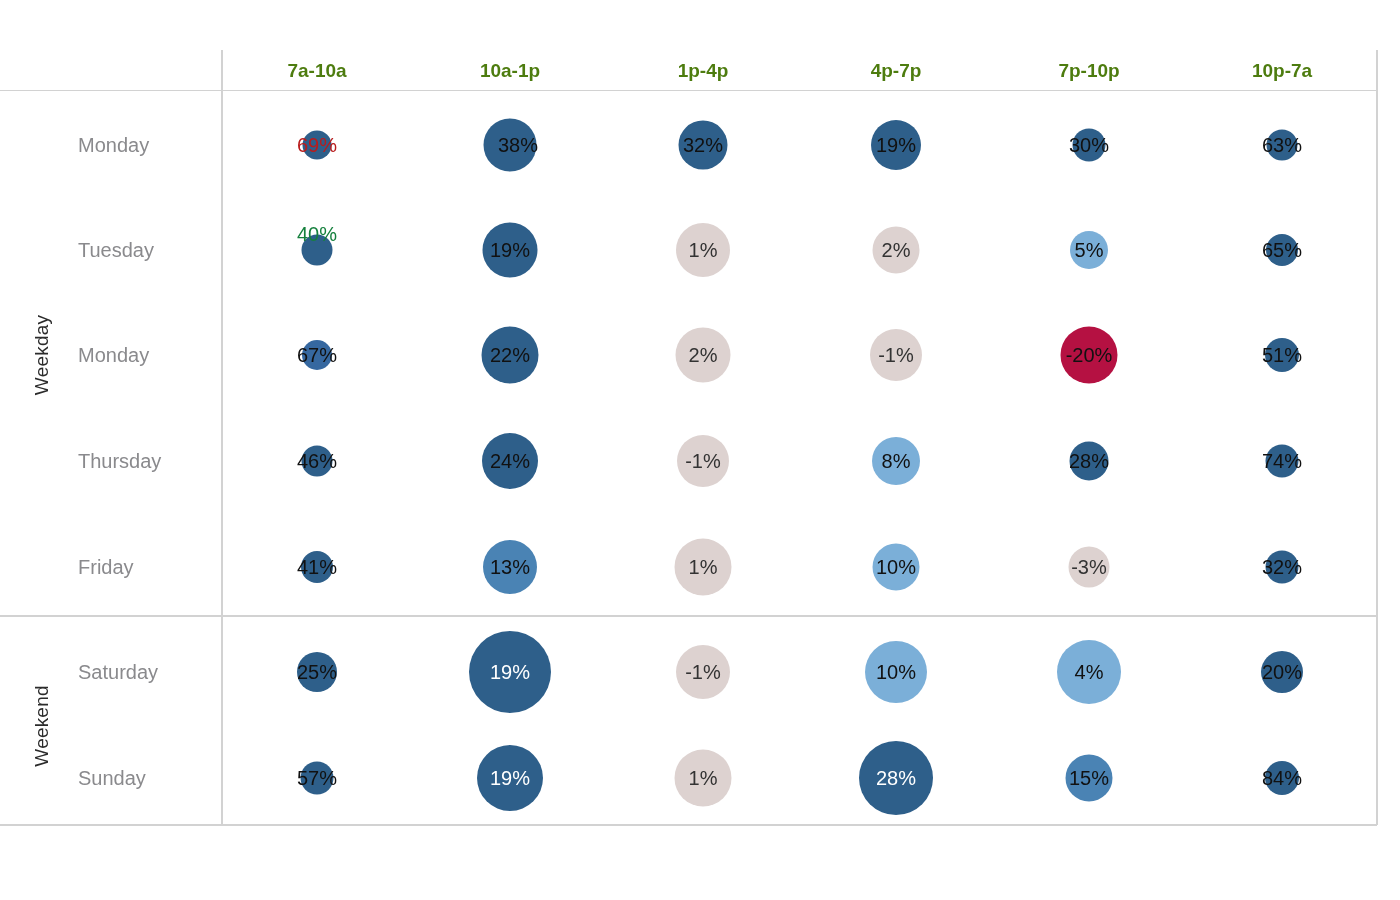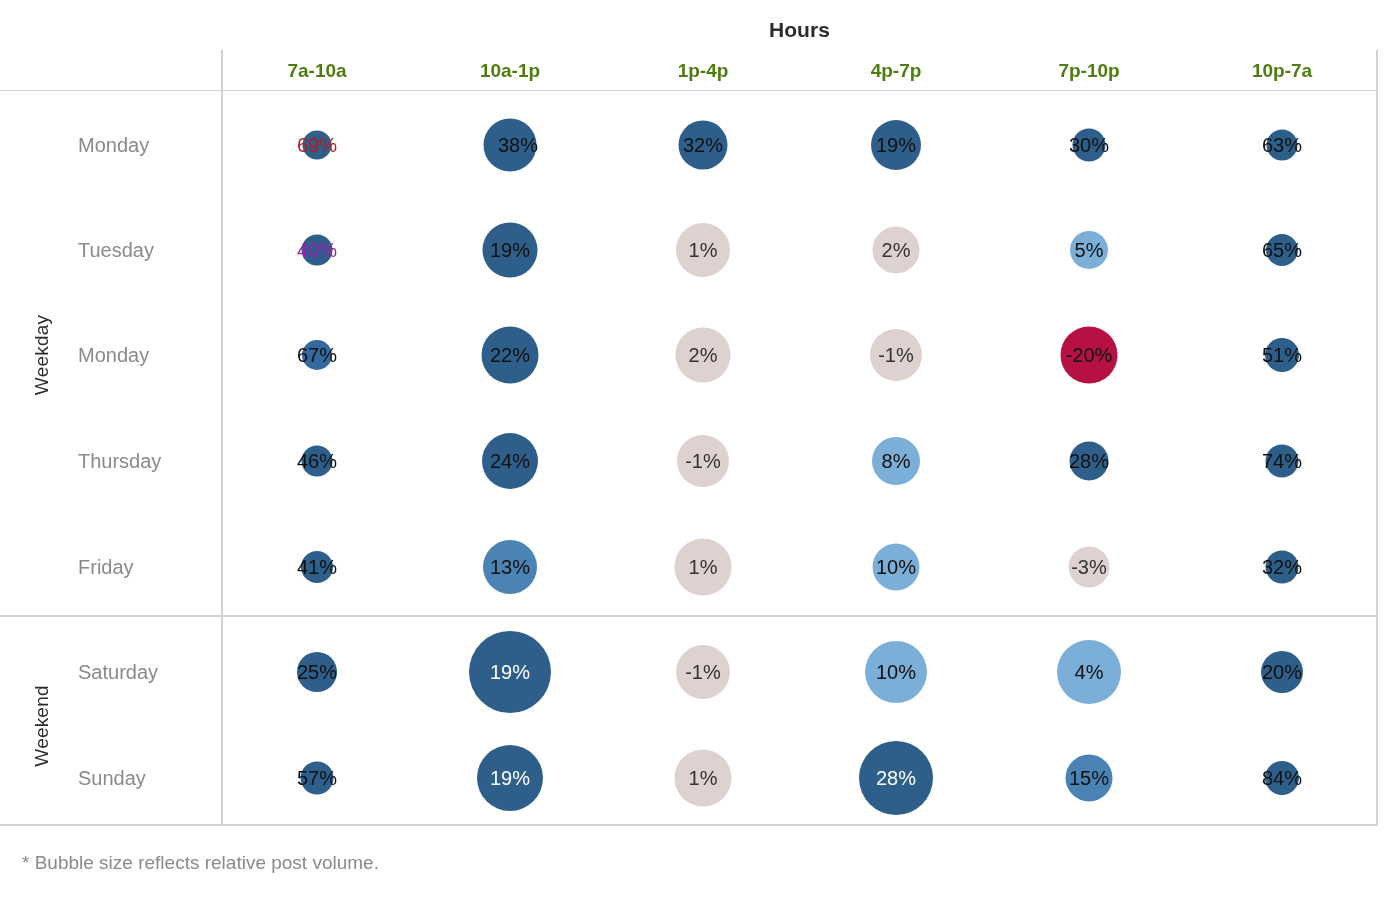--- a/index.html
+++ b/index.html
@@ -104,21 +104,20 @@
     font-size: 19px;
     color: #8a8a8d;
     white-space: nowrap;
   }
 </style>
 </head>
 <body>
 
 <div id="chart-root">
 
-  <div class="hours-title">Hours</div>
 
   <div class="line vline-left"></div>
   <div class="line vline-right"></div>
   <div class="line hline-header"></div>
   <div class="line hline-split"></div>
   <div class="line hline-bottom"></div>
 
   <div id="col-headers">
       <div class="col-header" style="left: 317px;">7a-10a</div>
       <div class="col-header" style="left: 510px;">10a-1p</div>
@@ -147,21 +146,21 @@
       <div class="bubble-label" style="left: 510px; top: 145px; color: rgb(17, 17, 17); margin-left: 8px;">38%</div>
       <div class="bubble" style="width: 49px; height: 49px; left: 703px; top: 145px; background: rgb(46, 95, 138);"></div>
       <div class="bubble-label" style="left: 703px; top: 145px; color: rgb(17, 17, 17);">32%</div>
       <div class="bubble" style="width: 50px; height: 50px; left: 896px; top: 145px; background: rgb(46, 95, 138);"></div>
       <div class="bubble-label" style="left: 896px; top: 145px; color: rgb(17, 17, 17);">19%</div>
       <div class="bubble" style="width: 33px; height: 33px; left: 1089px; top: 145px; background: rgb(46, 95, 138);"></div>
       <div class="bubble-label" style="left: 1089px; top: 145px; color: rgb(17, 17, 17);">30%</div>
       <div class="bubble" style="width: 31px; height: 31px; left: 1282px; top: 145px; background: rgb(46, 95, 138);"></div>
       <div class="bubble-label" style="left: 1282px; top: 145px; color: rgb(17, 17, 17);">63%</div>
       <div class="bubble" style="width: 31px; height: 31px; left: 317px; top: 250px; background: rgb(46, 95, 138);"></div>
-      <div class="bubble-label" style="left: 317px; top: 250px; color: #a21caf; text-align: right;">40%</div>
+      <div class="bubble-label" style="left: 317px; top: 234px; color: #15803d; text-align: right;">40%</div>
       <div class="bubble" style="width: 55px; height: 55px; left: 510px; top: 250px; background: rgb(46, 95, 138);"></div>
       <div class="bubble-label" style="left: 510px; top: 250px; color: rgb(17, 17, 17);">19%</div>
       <div class="bubble" style="width: 54px; height: 54px; left: 703px; top: 250px; background: rgb(221, 210, 208);"></div>
       <div class="bubble-label" style="left: 703px; top: 250px; color: rgb(51, 51, 51);">1%</div>
       <div class="bubble" style="width: 47px; height: 47px; left: 896px; top: 250px; background: rgb(221, 210, 208);"></div>
       <div class="bubble-label" style="left: 896px; top: 250px; color: rgb(51, 51, 51);">2%</div>
       <div class="bubble" style="width: 38px; height: 38px; left: 1089px; top: 250px; background: rgb(123, 175, 216);"></div>
       <div class="bubble-label" style="left: 1089px; top: 250px; color: rgb(17, 17, 17);">5%</div>
       <div class="bubble" style="width: 32px; height: 32px; left: 1282px; top: 250px; background: rgb(46, 95, 138);"></div>
       <div class="bubble-label" style="left: 1282px; top: 250px; color: rgb(17, 17, 17);">65%</div>
@@ -220,14 +219,13 @@
       <div class="bubble" style="width: 57px; height: 57px; left: 703px; top: 778px; background: rgb(221, 210, 208);"></div>
       <div class="bubble-label" style="left: 703px; top: 778px; color: rgb(51, 51, 51);">1%</div>
       <div class="bubble" style="width: 74px; height: 74px; left: 896px; top: 778px; background: rgb(46, 95, 138);"></div>
       <div class="bubble-label" style="left: 896px; top: 778px; color: rgb(255, 255, 255);">28%</div>
       <div class="bubble" style="width: 47px; height: 47px; left: 1089px; top: 778px; background: rgb(74, 131, 180);"></div>
       <div class="bubble-label" style="left: 1089px; top: 778px; color: rgb(17, 17, 17);">15%</div>
       <div class="bubble" style="width: 34px; height: 34px; left: 1282px; top: 778px; background: rgb(46, 95, 138);"></div>
       <div class="bubble-label" style="left: 1282px; top: 778px; color: rgb(17, 17, 17);">84%</div>
     </div>
 
-  <div class="footnote">* Bubble size reflects relative post volume.</div>
 </div>
 
 </body></html>

